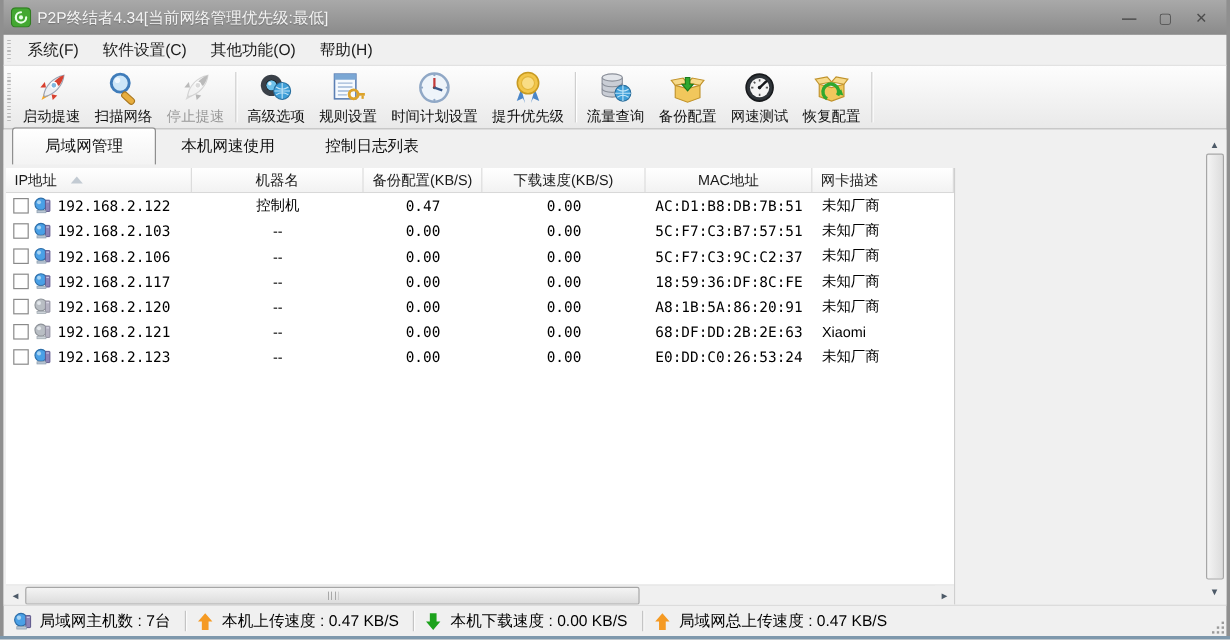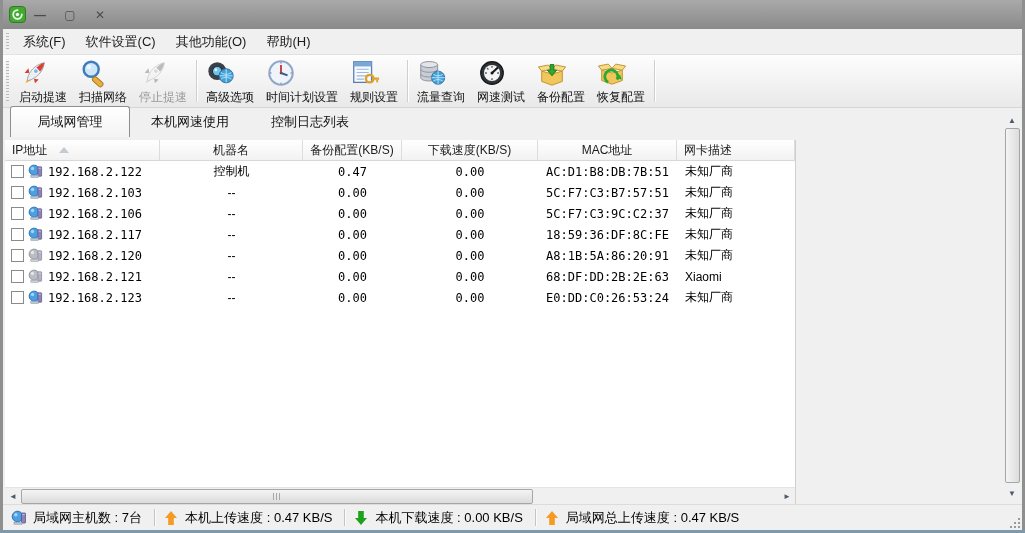--- a/index.html
+++ b/index.html
@@ -27,21 +27,21 @@
   }
   .gripper { width:5px; height:18px; margin:0 4px 0 3px;
     background:repeating-linear-gradient(#b8b8b8 0 1px, #f0f0f0 1px 3px); width:3px; }
   .menu-item { padding:3px 10px; font-size:13px; color:#1a1a1a; }
   
   .toolbar {
     height:53px; flex:0 0 53px; background:linear-gradient(#fdfdfd,#e9e9e9);
     border-bottom:1px solid #d6d6d6; display:flex; align-items:stretch; padding:1px 0;
   }
   .toolbar .gripper { align-self:center; height:40px; }
-  .tbtn { display:flex; flex-direction:column; align-items:flex-start; justify-content:center;
+  .tbtn { display:flex; flex-direction:column; align-items:center; justify-content:center;
     padding:2px 6px 1px; min-width:58px; }
   .tbtn .icn { width:30px; height:30px; display:block; }
   .tbtn .icn svg { width:30px; height:30px; }
   .tlabel { font-size:12px; color:#111; margin-top:1px; white-space:nowrap; }
   .tbtn.disabled { filter:grayscale(1) opacity(.4); }
   .tsep { width:1px; background:#cfcfcf; margin:4px 3px; box-shadow:1px 0 0 #fff; }
   
   .main { flex:1; position:relative; background:#f0f0f0; display:flex; flex-direction:column; }
   .tabstrip { height:29px; flex:0 0 29px; display:flex; align-items:flex-end; padding-left:7px; background:#f0f0f0; }
   .tab { font-size:13px; color:#111; width:120px; text-align:center; padding:5px 0 6px; }
@@ -101,20 +101,21 @@
 <div class="window">
 
   <div class="titlebar">
     <span class="app-icon">
       <svg viewBox="0 0 17 17">
           <rect x="0.5" y="0.5" width="16" height="16" rx="3.5" fill="#44a832" stroke="#2f7d20"></rect>
           <path d="M12.8 8.5 a4.3 4.3 0 1 1 -4.3 -4.3" stroke="#eaffea" stroke-width="1.8" fill="none" stroke-linecap="round"></path>
           <circle cx="8.5" cy="8.5" r="1.7" fill="#eaffea"></circle>
         </svg>
     </span>
+    <span class="title-text">P2P终结者4.34[当前网络管理优先级:最低]</span>
     <span class="win-controls">
       <span class="win-btn">—</span>
       <span class="win-btn">▢</span>
       <span class="win-btn">✕</span>
     </span>
   </div>
 
   <div class="menubar">
     <span class="gripper"></span>
     <span class="menu-items" style="display:flex;">
@@ -165,71 +166,80 @@
               <circle cx="12" cy="14" r="5" fill="#1d2averages5"></circle>
               <circle cx="12" cy="14" r="4.6" fill="#6fc2ea"></circle>
               <circle cx="10.5" cy="12.5" r="1.6" fill="#d8f2ff"></circle>
               <circle cx="21.5" cy="19" r="7.5" fill="#3f9fd8" stroke="#2a6f9e" stroke-width="1"></circle>
               <path d="M14.5 19 h14 M21.5 12 v14 M16 15.5 c3.5 2.5 7.5 2.5 11 0 M16 22.5 c3.5 -2.5 7.5 -2.5 11 0" stroke="#bfe4f7" stroke-width="1" fill="none"></path>
             </svg></span>
           <span class="tlabel">高级选项</span>
         </div>
         <div class="tbtn">
           <span class="icn "><svg viewBox="0 0 32 32">
+              <rect x="4" y="4" width="19" height="22" fill="#f6fafe" stroke="#5b7fb4" stroke-width="1.4"></rect>
+              <rect x="4" y="4" width="19" height="5" fill="#7ba7d4"></rect>
+              <path d="M7 12 h13 M7 15.5 h13 M7 19 h13 M7 22.5 h8" stroke="#9fb8d8" stroke-width="1.2"></path>
+              <circle cx="21" cy="22" r="4" fill="none" stroke="#dca32b" stroke-width="2.6"></circle>
+              <rect x="24" y="20.8" width="7" height="2.4" fill="#dca32b"></rect>
+              <rect x="28" y="23" width="2" height="3" fill="#dca32b"></rect>
+            </svg></span>
+          <span class="tlabel">规则设置</span>
+        </div>
+        <div class="tbtn">
+          <span class="icn "><svg viewBox="0 0 32 32">
               <circle cx="16" cy="16" r="12.5" fill="#eef4fa" stroke="#90a8c6" stroke-width="2.2"></circle>
               <circle cx="16" cy="16" r="1.4" fill="#444"></circle>
               <path d="M16 16 L16 7.5" stroke="#c23a3a" stroke-width="2"></path>
               <path d="M16 16 L23 18.5" stroke="#3a5a8c" stroke-width="2"></path>
               <circle cx="16" cy="5" r="1" fill="#90a8c6"></circle>
               <circle cx="27" cy="16" r="1" fill="#90a8c6"></circle>
               <circle cx="16" cy="27" r="1" fill="#90a8c6"></circle>
               <circle cx="5" cy="16" r="1" fill="#90a8c6"></circle>
             </svg></span>
           <span class="tlabel">时间计划设置</span>
         </div>
         <div class="tbtn">
           <span class="icn "><svg viewBox="0 0 32 32">
-              <rect x="4" y="4" width="19" height="22" fill="#f6fafe" stroke="#5b7fb4" stroke-width="1.4"></rect>
-              <rect x="4" y="4" width="19" height="5" fill="#7ba7d4"></rect>
-              <path d="M7 12 h13 M7 15.5 h13 M7 19 h13 M7 22.5 h8" stroke="#9fb8d8" stroke-width="1.2"></path>
-              <circle cx="21" cy="22" r="4" fill="none" stroke="#dca32b" stroke-width="2.6"></circle>
-              <rect x="24" y="20.8" width="7" height="2.4" fill="#dca32b"></rect>
-              <rect x="28" y="23" width="2" height="3" fill="#dca32b"></rect>
-            </svg></span>
-          <span class="tlabel">规则设置</span>
+              <path d="M10 17 L6 28 L11.5 25.5 L13.5 30 Z" fill="#4a86c8"></path>
+              <path d="M22 17 L26 28 L20.5 25.5 L18.5 30 Z" fill="#4a86c8"></path>
+              <circle cx="16" cy="12" r="9.5" fill="#f2c64a" stroke="#c79a22" stroke-width="1.4"></circle>
+              <circle cx="16" cy="12" r="5.8" fill="#f9dd85" stroke="#e2b53a" stroke-width="1"></circle>
+            </svg></span>
+          <span class="tlabel">提升优先级</span>
         </div>
         <div class="tsep"></div>
         <div class="tbtn">
           <span class="icn "><svg viewBox="0 0 32 32">
               <path d="M4 7 v14 c0 2 4 3.5 9 3.5 s9 -1.5 9 -3.5 v-14" fill="#c9cdd5" stroke="#8a8f99" stroke-width="1"></path>
               <ellipse cx="13" cy="7" rx="9" ry="3.2" fill="#e2e5ea" stroke="#8a8f99" stroke-width="1"></ellipse>
               <path d="M4 12 c0 1.8 4 3.2 9 3.2 s9 -1.4 9 -3.2 M4 17 c0 1.8 4 3.2 9 3.2 s9 -1.4 9 -3.2" fill="none" stroke="#8a8f99" stroke-width="1"></path>
               <circle cx="22.5" cy="21" r="7" fill="#3f9fd8" stroke="#2a6f9e" stroke-width="1"></circle>
               <path d="M15.5 21 h14 M22.5 14 v14 M17.5 17.5 c3 2 7 2 10 0 M17.5 24.5 c3 -2 7 -2 10 0" stroke="#bfe4f7" stroke-width="1" fill="none"></path>
             </svg></span>
           <span class="tlabel">流量查询</span>
         </div>
         <div class="tbtn">
           <span class="icn "><svg viewBox="0 0 32 32">
+              <path d="M5 14 L16 17 L27 14 L27 25 L16 29 L5 25 Z" fill="#f1c75c" stroke="#c0922a" stroke-width="1"></path>
+              <path d="M5 14 L1.5 9.5 L12 7.5 L16 12 Z" fill="#f7da8a" stroke="#c0922a" stroke-width="1"></path>
+              <path d="M27 14 L30.5 9.5 L20 7.5 L16 12 Z" fill="#f7da8a" stroke="#c0922a" stroke-width="1"></path>
+              <path d="M16 6 L21 12 H18 V18 H14 V12 H11 Z" transform="rotate(180 16 12.5)" fill="#2fa82f" stroke="#1b7a1b" stroke-width="1"></path>
+            </svg></span>
+          <span class="tlabel">备份配置</span>
+        </div>
+        <div class="tbtn">
+          <span class="icn "><svg viewBox="0 0 32 32">
               <circle cx="16" cy="16" r="12" fill="#2e3338" stroke="#17191c" stroke-width="1.4"></circle>
               <circle cx="16" cy="16" r="8.6" fill="#f4f4f4"></circle>
               <path d="M16 8.5 v2 M23.5 16 h-2 M16 23.5 v-2 M8.5 16 h2 M10.8 10.8 l1.4 1.4 M21.2 10.8 l-1.4 1.4" stroke="#555" stroke-width="1.4"></path>
               <path d="M16 16 L22 10.5" stroke="#17191c" stroke-width="2.2" stroke-linecap="round"></path>
               <circle cx="16" cy="16" r="1.6" fill="#17191c"></circle>
             </svg></span>
           <span class="tlabel">网速测试</span>
-        </div>
-        <div class="tbtn">
-          <span class="icn "><svg viewBox="0 0 32 32">
-              <path d="M5 14 L16 17 L27 14 L27 25 L16 29 L5 25 Z" fill="#f1c75c" stroke="#c0922a" stroke-width="1"></path>
-              <path d="M5 14 L1.5 9.5 L12 7.5 L16 12 Z" fill="#f7da8a" stroke="#c0922a" stroke-width="1"></path>
-              <path d="M27 14 L30.5 9.5 L20 7.5 L16 12 Z" fill="#f7da8a" stroke="#c0922a" stroke-width="1"></path>
-              <path d="M16 6 L21 12 H18 V18 H14 V12 H11 Z" transform="rotate(180 16 12.5)" fill="#2fa82f" stroke="#1b7a1b" stroke-width="1"></path>
-            </svg></span>
-          <span class="tlabel">备份配置</span>
         </div>
         <div class="tbtn">
           <span class="icn "><svg viewBox="0 0 32 32">
               <path d="M5 13 L16 16 L27 13 L27 24 L16 28 L5 24 Z" fill="#f1c75c" stroke="#c0922a" stroke-width="1"></path>
               <path d="M5 13 L1.5 8.5 L12 6.5 L16 11 Z" fill="#f7da8a" stroke="#c0922a" stroke-width="1"></path>
               <path d="M27 13 L30.5 8.5 L20 6.5 L16 11 Z" fill="#f7da8a" stroke="#c0922a" stroke-width="1"></path>
               <path d="M12 26 a7 7 0 1 1 9.5 -3" fill="none" stroke="#2fa82f" stroke-width="3"></path>
               <path d="M24.5 17.5 L20 21.5 L26.5 23 Z" fill="#2fa82f"></path>
             </svg></span>
           <span class="tlabel">恢复配置</span>

